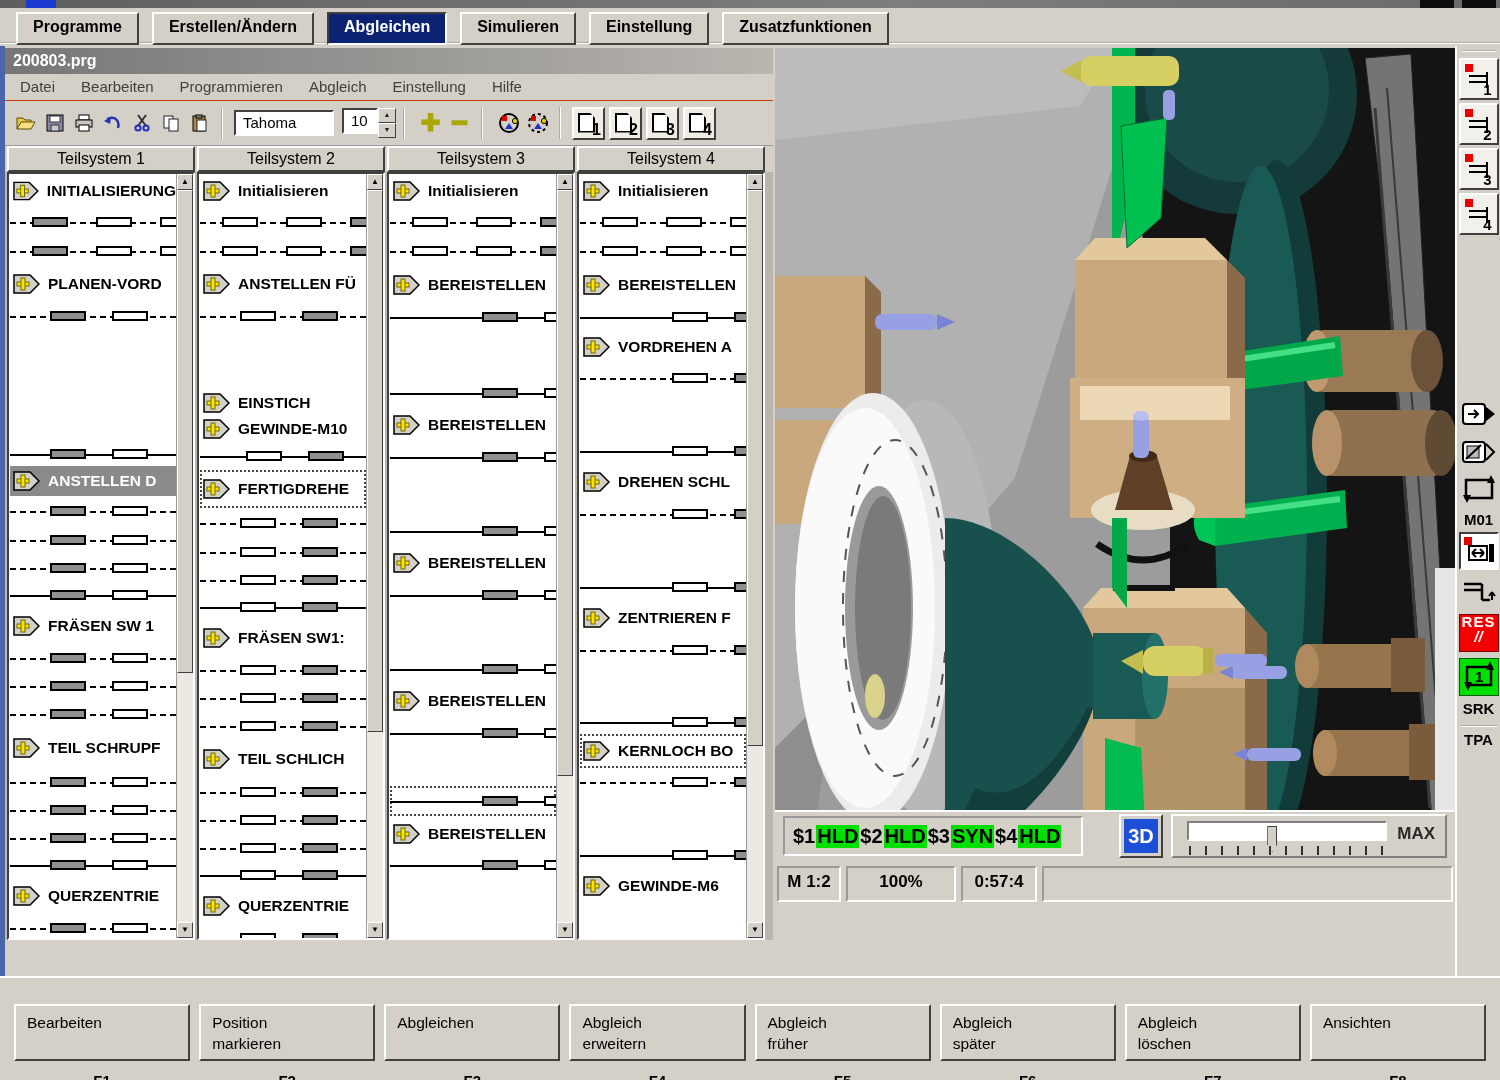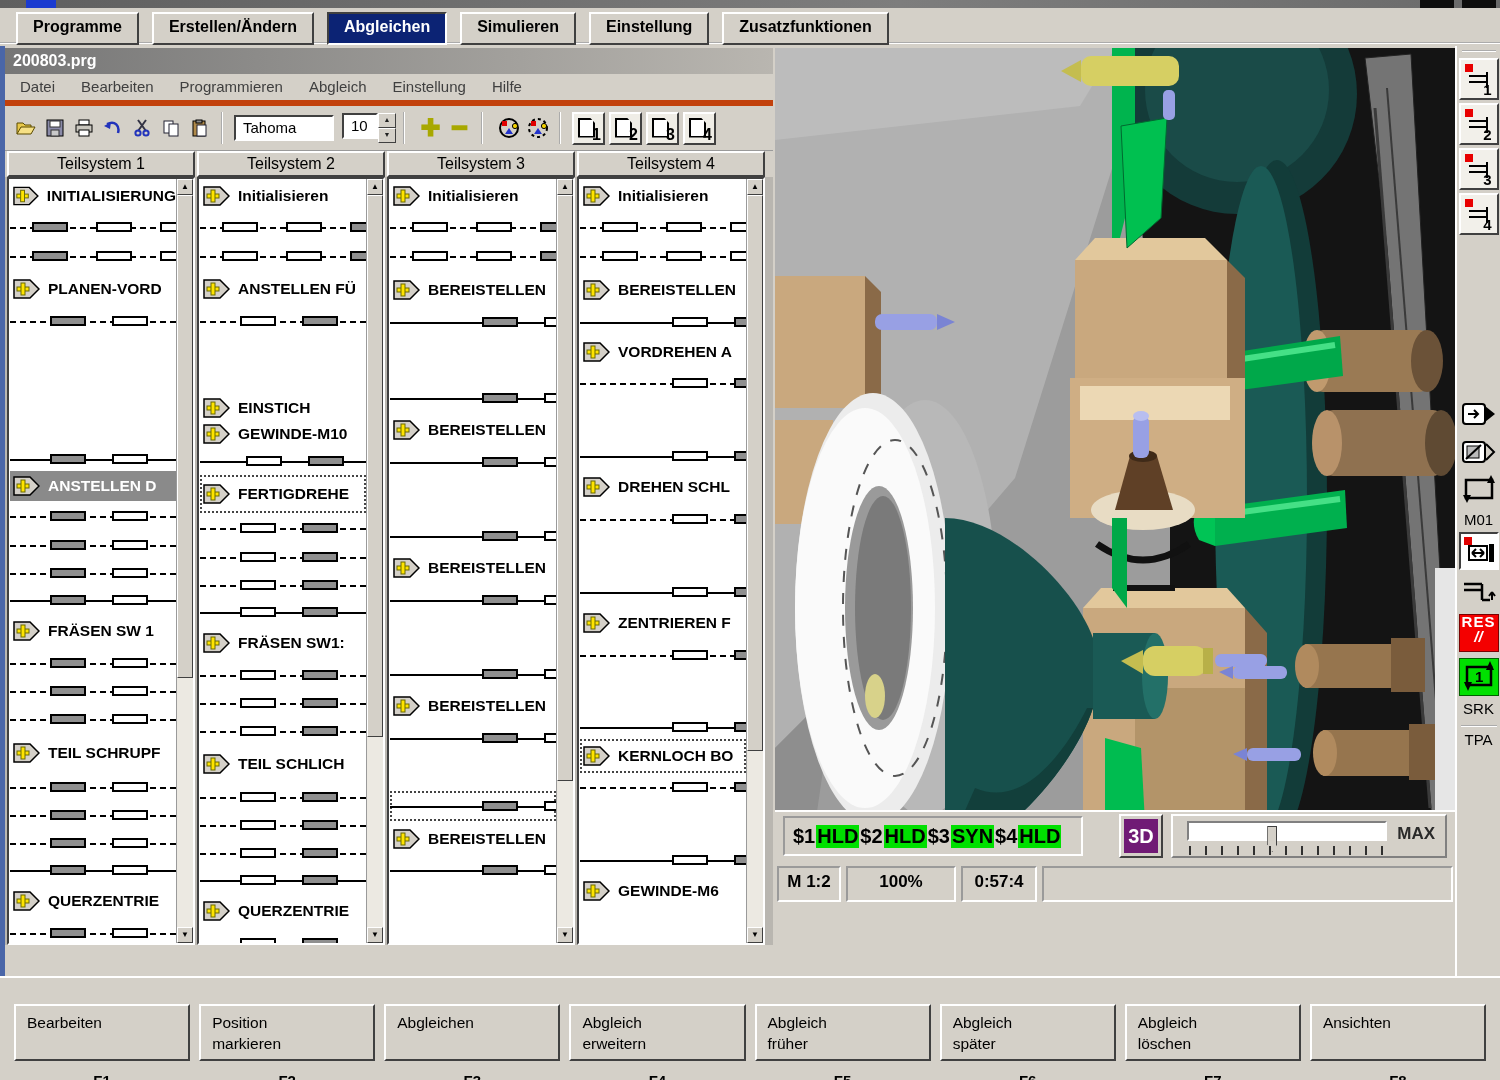--- a/index.html
+++ b/index.html
@@ -22,21 +22,21 @@
 
   
   .main{position:absolute;left:0;top:46px;width:1500px;height:930px;background:#d4d0c8;}
   .leftedge{position:absolute;left:0;top:0;width:5px;height:100%;background:#4a66a8;}
 
   
   .editor{position:absolute;left:5px;top:2px;width:768px;height:928px;background:#d4d0c8;}
   .etitle{height:26px;background:linear-gradient(90deg,#767676,#b9b6b0);color:#fff;
     font-weight:bold;font-size:16px;line-height:26px;padding-left:8px;}
   .emenu{height:26px;display:flex;gap:26px;padding-left:15px;font-size:15px;line-height:26px;
-    color:#3f3f3f;background:#d4d0c8;border-bottom:6px solid #c2410c;}
+    color:#3f3f3f;background:#d4d0c8;border-bottom:1px solid #c2410c;}
   .emenu span{cursor:default;}
   .etoolbar{height:44px;display:flex;align-items:center;padding-left:6px;background:#d4d0c8;
     border-bottom:1px solid #9a9a9a;}
   .tbsep{width:4px;height:32px;border-left:2px groove #fff;margin:0 7px;}
   .tbtn{width:29px;height:28px;display:flex;align-items:center;justify-content:center;}
   .fontbox{width:100px;height:26px;background:#fff;border:2px solid;border-color:#404040 #fff #fff #404040;
     font-size:15px;line-height:22px;padding-left:7px;box-sizing:border-box;}
   .sizewrap{display:flex;margin-left:8px;}
   .sizebox{width:36px;height:26px;background:#fff;border:2px solid;border-color:#404040 #fff #fff #404040;
     font-size:15px;line-height:22px;padding-left:7px;box-sizing:border-box;}
@@ -86,21 +86,21 @@
   .vtitle{height:26px;background:linear-gradient(90deg,#0a246a,#3f77c4);color:#fff;
     font-weight:bold;font-size:16px;line-height:26px;padding-left:8px;}
   .vport{position:relative;height:812px;background:#161616;overflow:hidden;}
   .vctrl{position:relative;height:48px;background:#d4d0c8;border-top:2px solid #fff;}
   .chanpanel{position:absolute;left:8px;top:4px;width:300px;height:40px;border:2px solid;
     border-color:#9a9a9a #fff #fff #9a9a9a;display:flex;align-items:center;padding-left:8px;
     font-weight:bold;font-size:20px;box-sizing:border-box;}
   .chanstate{background:#00e000;padding:0 1px;margin:0 1px 0 1px;}
   .btn3d{position:absolute;left:344px;top:2px;width:44px;height:44px;background:#d4d0c8;
     border:2px solid;border-color:#fff #404040 #404040 #fff;padding:3px;box-sizing:border-box;}
-  .btn3d .in{background:#701a75;color:#fff;font-weight:bold;font-size:20px;line-height:34px;
+  .btn3d .in{background:#1d4ed8;color:#fff;font-weight:bold;font-size:20px;line-height:34px;
     text-align:center;height:34px;}
   .sliderpanel{position:absolute;left:396px;top:2px;right:8px;height:44px;background:#d4d0c8;
     border:2px solid;border-color:#fff #808080 #808080 #fff;box-sizing:border-box;}
   .strack{position:absolute;left:14px;top:5px;width:200px;height:20px;background:#fff;
     border:2px solid;border-color:#808080 #fff #fff #808080;box-sizing:border-box;}
   .sptr{position:absolute;top:3px;width:8px;height:24px;background:#d4d0c8;
     border:1px solid #404040;clip-path:polygon(0 0,100% 0,100% 70%,50% 100%,0 70%);}
   .sticks{position:absolute;left:16px;top:30px;width:196px;height:9px;
     background:repeating-linear-gradient(90deg,#303030 0 2px,transparent 2px 16px);}
   .smax{position:absolute;right:10px;top:8px;font-size:17px;color:#2a2a2a;font-weight:bold;}
@@ -110,21 +110,21 @@
 
   
   .sidebar{position:absolute;left:1455px;top:0;width:45px;height:930px;background:#d4d0c8;
     border-left:2px solid #fff;box-sizing:border-box;display:flex;flex-direction:column;align-items:center;}
   .sb-grip{width:34px;height:3px;border-top:2px groove #fff;margin-top:4px;}
   .chbtn{width:40px;height:42px;margin-top:3px;background:#f2f0ea;border:2px solid;
     border-color:#fff #404040 #404040 #fff;position:relative;box-sizing:border-box;}
   .chbtn .rd{position:absolute;left:4px;top:4px;width:8px;height:8px;background:#e80000;}
   .chbtn .num{position:absolute;right:5px;bottom:0px;font-weight:bold;font-size:15px;}
   .sb-ico{width:38px;height:34px;display:flex;align-items:center;justify-content:center;margin-top:4px;}
-  .sb-lbl{font-weight:normal;font-size:15px;margin-top:4px;}
+  .sb-lbl{font-weight:bold;font-size:15px;margin-top:4px;}
   .sb-white{width:40px;height:38px;margin-top:4px;background:#fff;border:2px solid;
     border-color:#404040 #fff #fff #404040;position:relative;box-sizing:border-box;}
   .sb-res{width:40px;height:38px;margin-top:6px;background:#f40000;color:#fff;font-weight:bold;
     text-align:center;box-sizing:border-box;border:1px solid #7a0000;}
   .sb-res .t1{font-size:15px;line-height:14px;letter-spacing:1px;}
   .sb-res .t2{font-size:15px;line-height:16px;font-style:italic;}
   .sb-grn{width:40px;height:38px;margin-top:6px;background:#00e000;border:1px solid #006000;
     position:relative;box-sizing:border-box;}
   .sb-div{width:36px;border-top:2px groove #fff;margin-top:8px;}
 

